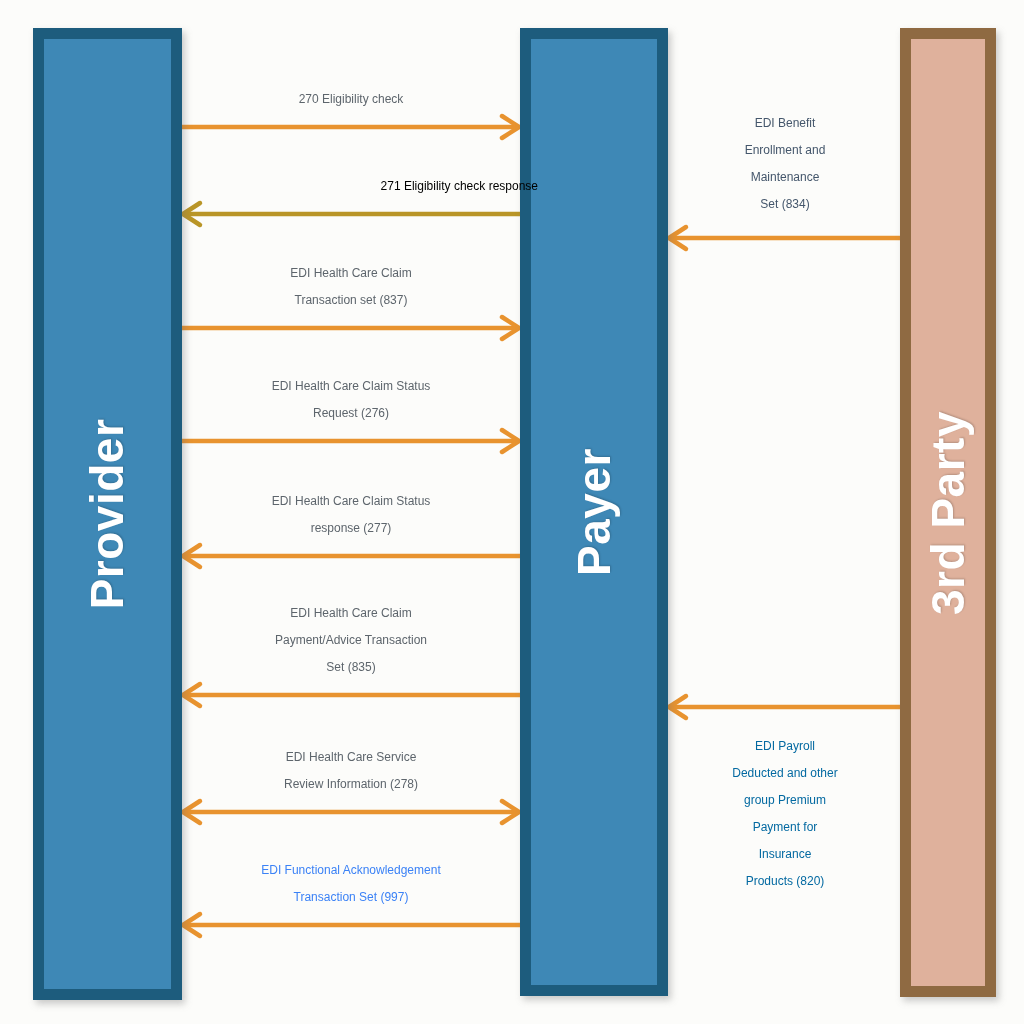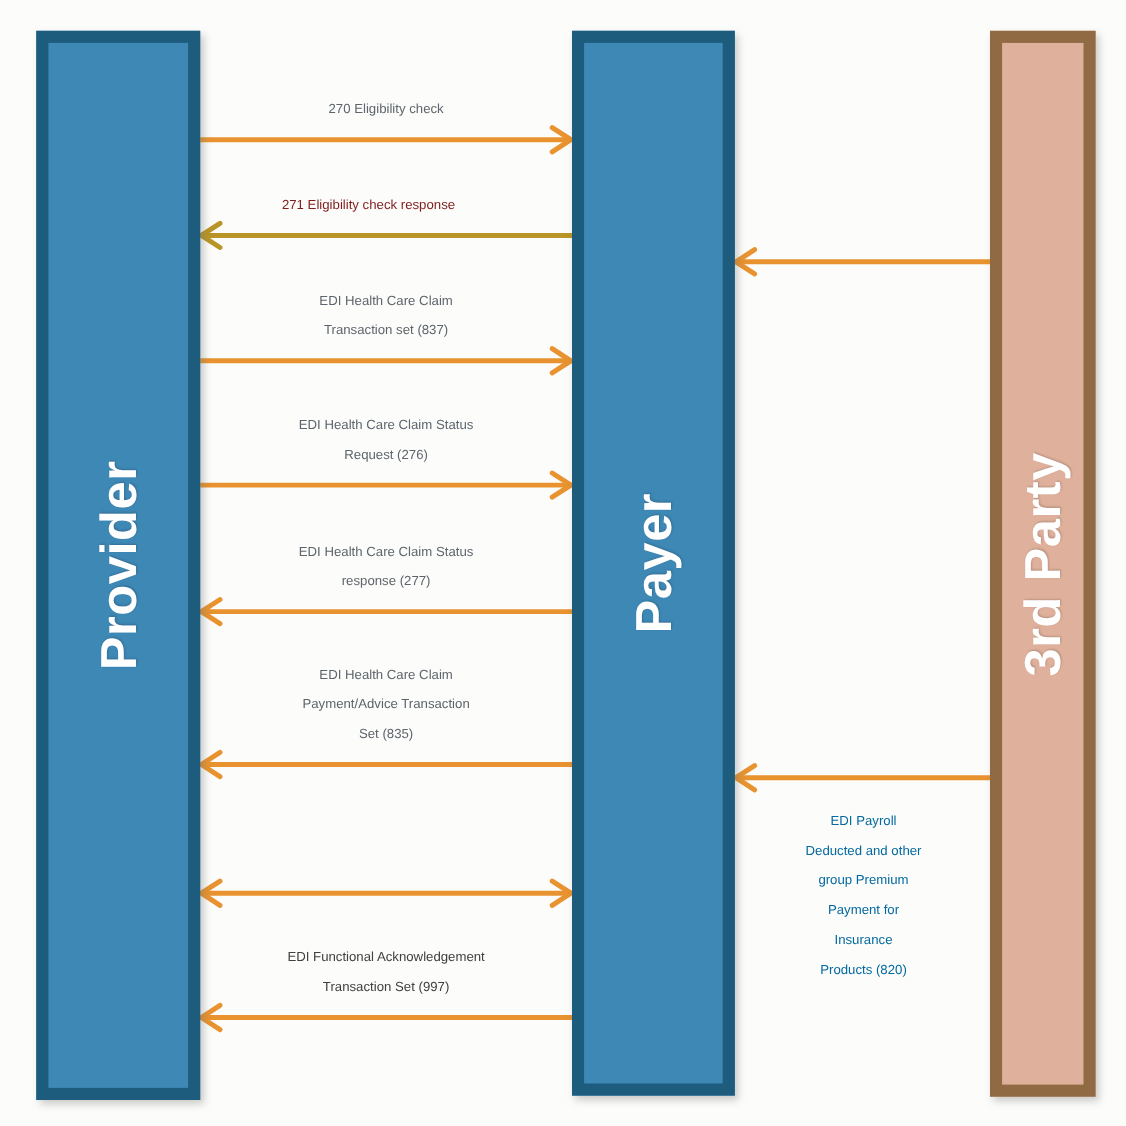--- a/index.html
+++ b/index.html
@@ -73,31 +73,37 @@
 <div class="actor-bar" style="left: 33px; top: 28px; width: 149px; height: 972px; background: rgb(62, 136, 182); border-color: rgb(29, 92, 125);">
       <div class="actor-label" style="color: rgb(255, 255, 255);">Provider</div>
     </div>
     <div class="actor-bar" style="left: 520px; top: 28px; width: 148px; height: 968px; background: rgb(62, 136, 182); border-color: rgb(29, 92, 125);">
       <div class="actor-label" style="color: rgb(255, 255, 255);">Payer</div>
     </div>
     <div class="actor-bar" style="left: 900px; top: 28px; width: 96px; height: 969px; background: rgb(223, 177, 156); border-color: rgb(143, 106, 66);">
       <div class="actor-label" style="color: rgb(255, 255, 255);">3rd Party</div>
     </div>
     <div class="msg-label" style="left: 180px; top: 86px; width: 342px; color: rgb(93, 101, 108);">270 Eligibility check</div>
-    <div class="msg-label" style="left: 164px; top: 173px; width: 342px; color: #7f1d1d;">271 Eligibility check response</div>
+    <div class="msg-label" style="left: 196px; top: 173px; width: 342px; color: #000000; text-align: right;">271 Eligibility check response</div>
     <div class="msg-label" style="left: 180px; top: 260px; width: 342px; color: rgb(93, 101, 108);">EDI Health Care Claim
 Transaction set (837)</div>
     <div class="msg-label" style="left: 180px; top: 373px; width: 342px; color: rgb(93, 101, 108);">EDI Health Care Claim Status
 Request (276)</div>
     <div class="msg-label" style="left: 180px; top: 488px; width: 342px; color: rgb(93, 101, 108);">EDI Health Care Claim Status
 response (277)</div>
     <div class="msg-label" style="left: 180px; top: 600px; width: 342px; color: rgb(93, 101, 108);">EDI Health Care Claim
 Payment/Advice Transaction
 Set (835)</div>
-    <div class="msg-label" style="left: 180px; top: 857px; width: 342px; color: #404040;">EDI Functional Acknowledgement
+    <div class="msg-label" style="left: 180px; top: 744px; width: 342px; color: rgb(93, 101, 108);">EDI Health Care Service
+Review Information (278)</div>
+    <div class="msg-label" style="left: 180px; top: 857px; width: 342px; color: #3b82f6;">EDI Functional Acknowledgement
 Transaction Set (997)</div>
+    <div class="msg-label" style="left: 672px; top: 110px; width: 226px; color: rgb(68, 86, 107);">EDI Benefit
+Enrollment and
+Maintenance
+Set (834)</div>
     <div class="msg-label" style="left: 672px; top: 733px; width: 226px; color: #0369a1;">EDI Payroll
 Deducted and other
 group Premium
 Payment for
 Insurance
 Products (820)</div>
   </div>
 
 </body></html>

